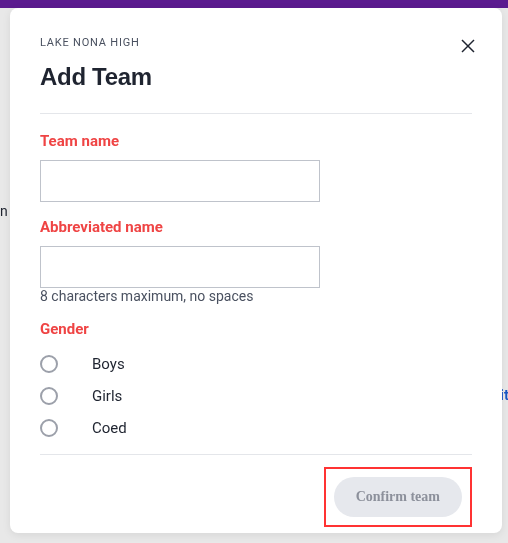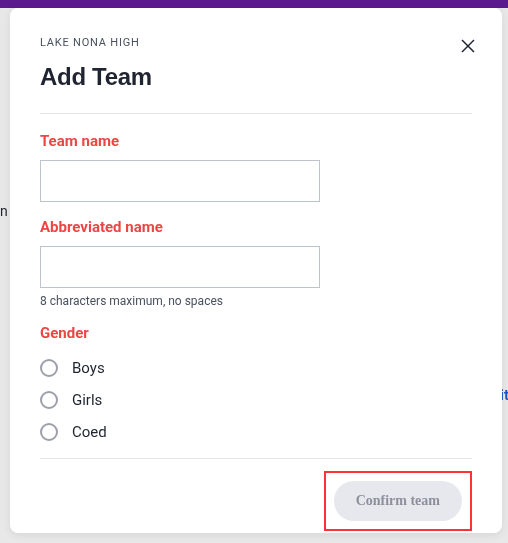--- a/index.html
+++ b/index.html
@@ -82,32 +82,33 @@
       background: #ffffff;
       font-size: 15px;
       padding: 0 14px;
       outline: none;
       font-family: inherit;
     }
     .field-group {
       margin-bottom: 16px;
     }
     .hint {
-      font-size: 12px;
+      font-size: 14px;
       color: #4a5160;
-      margin-top: 6px;
+      margin-top: 0;
     }
     .gender-section {
       margin-bottom: 10px;
     }
     .radio-row {
       display: flex;
       align-items: center;
       padding: 7px 0;
       cursor: pointer;
+      gap: 20px;
     }
     .radio-circle {
       width: 18px;
       height: 18px;
       border: 2px solid #9ca0aa;
       border-radius: 50%;
       margin-right: 14px;
       flex-shrink: 0;
     }
     .radio-label {

